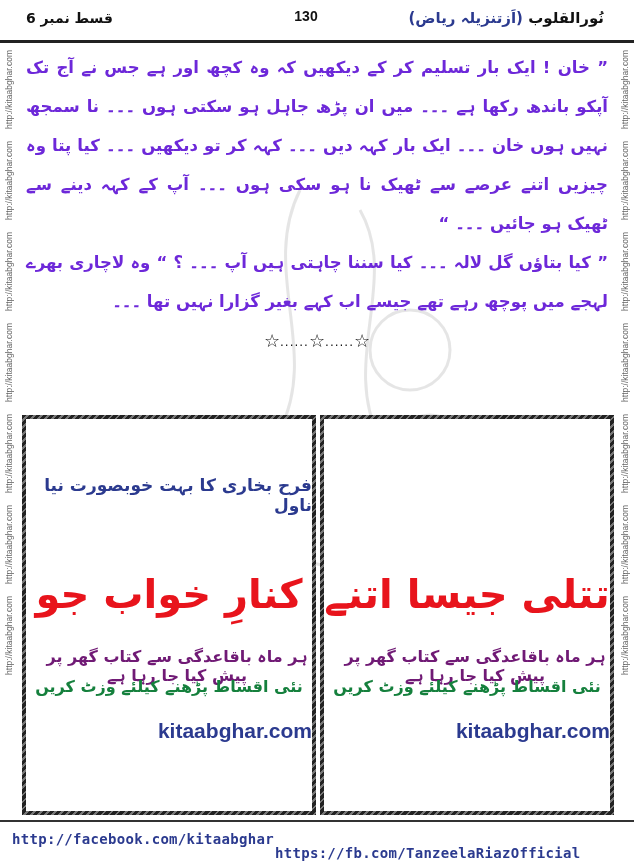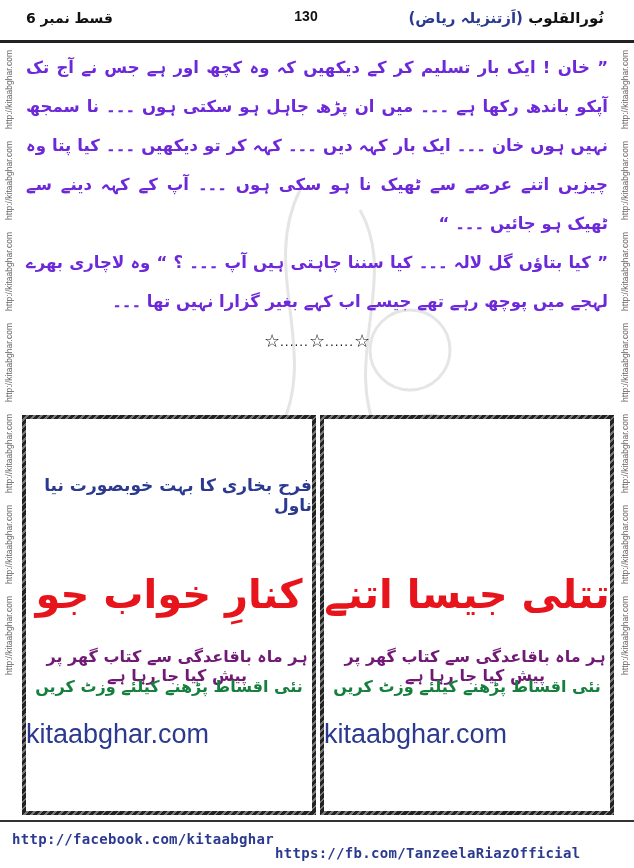--- a/index.html
+++ b/index.html
@@ -32,21 +32,21 @@
       position: absolute; top: 415px; height: 392px; background: #fff;
       border: 4px solid transparent;
       border-image: repeating-linear-gradient(135deg, #222 0 3px, #777 3px 5px) 4;
     }
     .ad-box.left { left: 22px; width: 286px; }
     .ad-box.right { left: 320px; width: 286px; }
     .ad-sub { position: absolute; left: 0; right: 0; top: 56px; direction: rtl; font-size: 17px; font-weight: bold; color: #2b3a8f; }
     .ad-title { position: absolute; left: 0; right: 0; top: 128px; text-align: center; direction: rtl; font-size: 40px; font-weight: bold; color: #e8141c; margin-top: 24px; }
     .ad-line1 { position: absolute; left: 0; right: 0; top: 228px; text-align: center; direction: rtl; font-size: 16px; font-weight: bold; color: #701a75; margin-left: 16px; }
     .ad-line2 { position: absolute; left: 0; right: 0; top: 258px; text-align: center; direction: rtl; font-size: 16px; font-weight: bold; color: #15803d; }
-    .ad-site { position: absolute; left: 0; right: 0; top: 300px; text-align: left; font-family: "Liberation Sans", sans-serif; font-size: 27px; font-weight: normal; color: #2b3a8f; }
+    .ad-site { position: absolute; left: 0; right: 0; top: 300px; text-align: right; font-family: "Liberation Sans", sans-serif; font-size: 21px; font-weight: bold; color: #2b3a8f; }
 
     .footer-rule { position: absolute; left: 0; top: 820px; width: 634px; height: 2px; background: #333; }
     .footer-link { position: absolute; top: 831px; font-family: "DejaVu Sans Mono", monospace; font-weight: bold; font-size: 14px; color: #2b3a8f; letter-spacing: 0.3px; text-decoration: none; }
     .footer-link.left { left: 12px; }
     .footer-link.right { left: 275px; margin-top: 14px; }
   </style>
 </head>
 <body>
 
 <div class="header">

